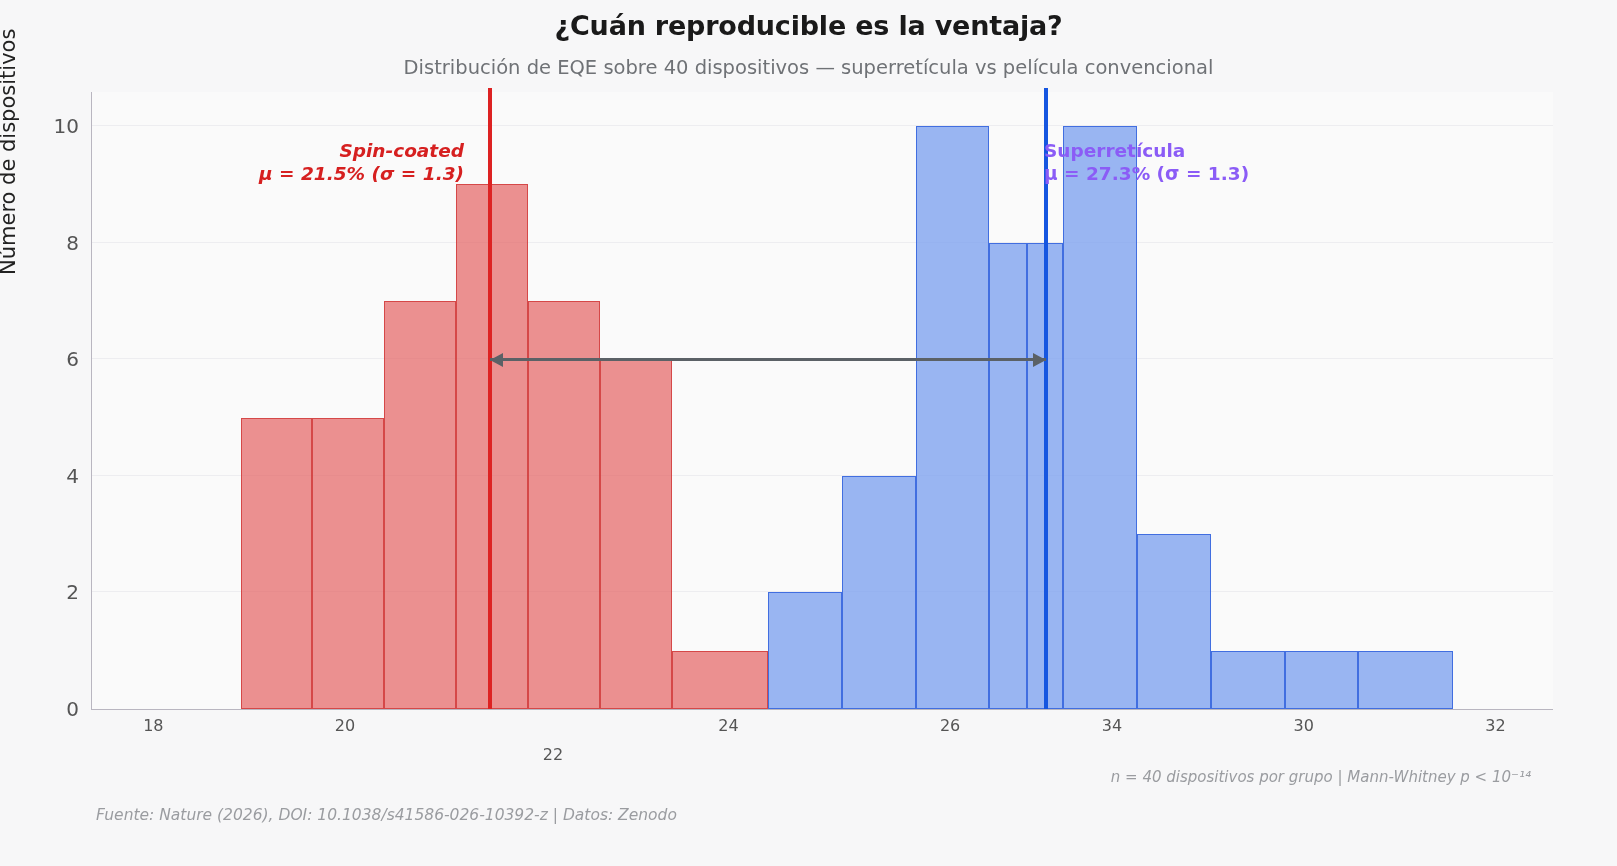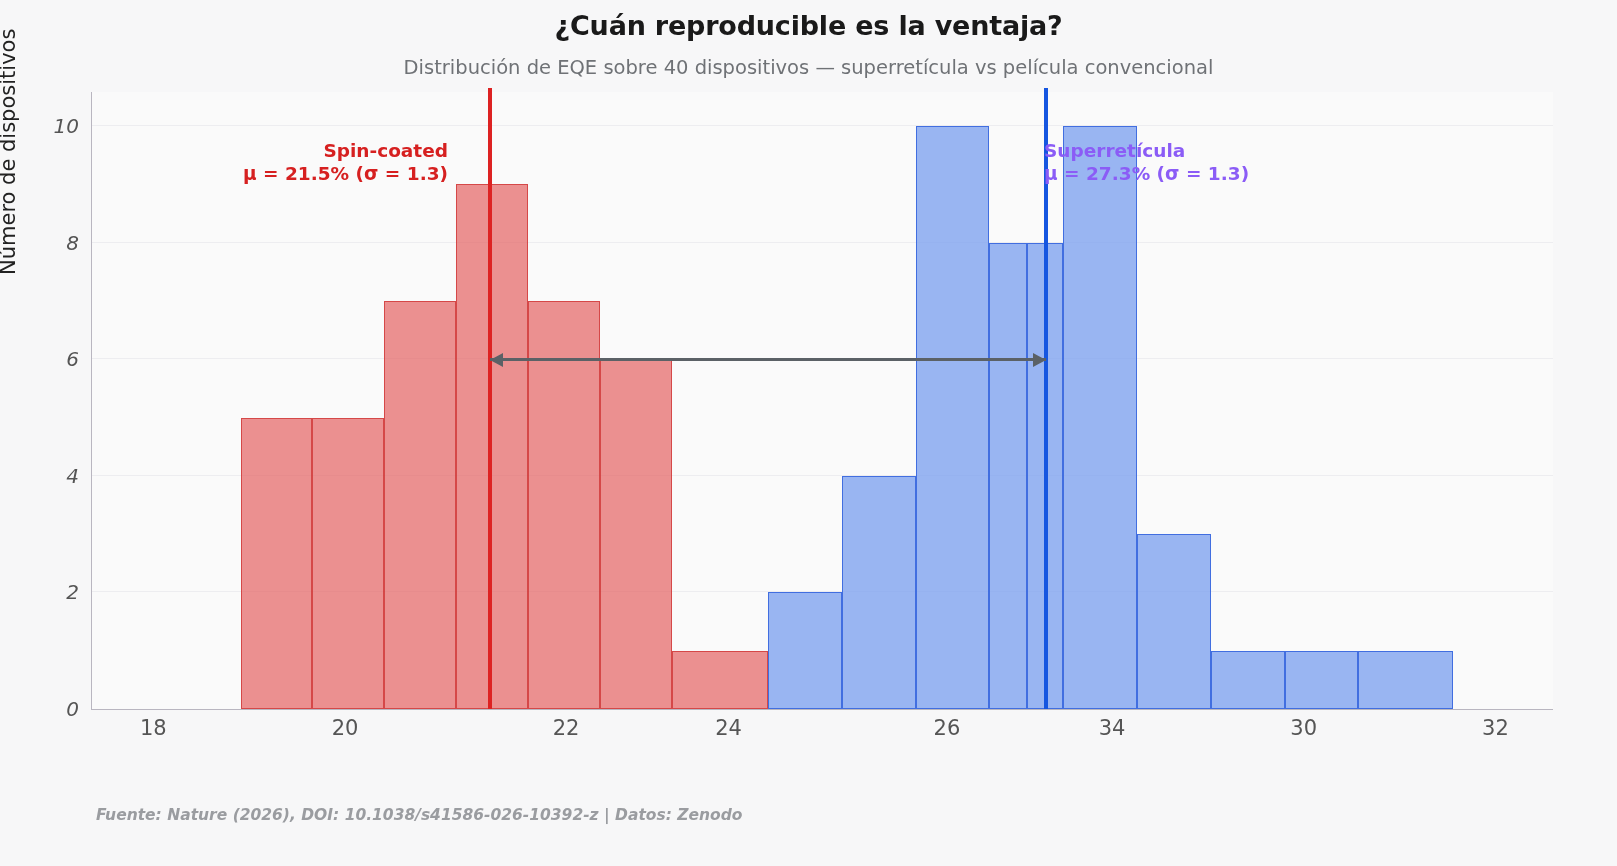--- a/index.html
+++ b/index.html
@@ -38,25 +38,25 @@
   .meanline.red{background:#dd2222;}
   .meanline.blue{background:#1656e0;}
 
   .ylabel{
     position:absolute;left:-4px;top:275px;
     transform:rotate(-90deg);transform-origin:left top;
     font-size:21px;color:#222;white-space:nowrap;
   }
   .ytick{
     position:absolute;right:1560px;width:60px;text-align:right;
-    font-size:20px;color:#555;font-style:italic;
+    font-size:20px;color:#555;
   }
   .xtick{
     position:absolute;top:716px;width:80px;text-align:center;
-    font-size:21px;color:#555;
+    font-size:16px;color:#555;
   }
   .xlabel{
     position:absolute;top:752px;left:0;width:1617px;text-align:center;
     font-size:21px;color:#222;
   }
 
   .ann{position:absolute;font-weight:bold;line-height:1.22;white-space:pre-line;}
   .ann.red{color:#d62020;font-size:18.5px;text-align:right;}
   .ann.blue{color:#8b5cf6;font-size:18.5px;text-align:left;}
   .ann.delta{color:#555a5f;font-size:18.5px;text-align:center;width:260px;}
@@ -68,21 +68,21 @@
   }
   .arrow-head.left{border-right:13px solid #5b6166;}
   .arrow-head.right{border-left:13px solid #5b6166;}
 
   .statnote{
     position:absolute;right:22px;top:676px;
     font-size:15px;font-style:italic;color:#9a9ca0;white-space:nowrap;
   }
   .source{
     position:absolute;left:96px;top:806px;
-    font-size:15.5px;font-style:italic;color:#9a9ca0;white-space:nowrap;font-weight:bold;
+    font-size:15.5px;font-style:italic;color:#9a9ca0;white-space:nowrap;
   }
 </style>
 </head>
 <body>
 
 <div id="figure">
 
   <div class="title">¿Cuán reproducible es la ventaja?</div>
   <div class="subtitle">Distribución de EQE sobre 40 dispositivos — superretícula vs película convencional</div>
 
@@ -114,42 +114,43 @@
         <div class="bar blue" style="left: 1266.43px; width: 94.9102px; height: 58.3019px;"></div>
       </div>
 
     <div class="meanline red" id="mean-red" style="left: 395.856px; bottom: 0px; height: 621px;"></div>
     <div class="meanline blue" id="mean-blue" style="left: 951.895px; bottom: 0px; height: 621px;"></div>
 
     <div class="arrow-line" id="arrow-line" style="left: 397.856px; width: 556.039px; bottom: 348.511px;"></div>
     <div class="arrow-head left" id="arrow-left" style="left: 397.856px; bottom: 342.311px;"></div>
     <div class="arrow-head right" id="arrow-right" style="left: 940.895px; bottom: 342.311px;"></div>
 
+    <div class="statnote">n = 40 dispositivos por grupo | Mann-Whitney p &lt; 10⁻¹⁴</div>
   </div>
 
   <div id="yticks">
       <div class="ytick" style="top: 697px; right: 1538px;">0</div>
       <div class="ytick" style="top: 580.396px; right: 1538px;">2</div>
       <div class="ytick" style="top: 463.792px; right: 1538px;">4</div>
       <div class="ytick" style="top: 347.189px; right: 1538px;">6</div>
       <div class="ytick" style="top: 230.585px; right: 1538px;">8</div>
       <div class="ytick" style="top: 113.981px; right: 1538px;">10</div>
     </div>
   <div id="xticks">
       <div class="xtick" style="left: 113.315px;">18</div>
       <div class="xtick" style="left: 305.052px;">20</div>
-      <div class="xtick" style="left: 526px;">22</div>
+      <div class="xtick" style="left: 513px; margin-top: 29px;">22</div>
       <div class="xtick" style="left: 688.528px;">24</div>
       <div class="xtick" style="left: 880.266px; text-align: right;">26</div>
       <div class="xtick" style="left: 1072px;">34</div>
       <div class="xtick" style="left: 1263.74px;">30</div>
       <div class="xtick" style="left: 1455.48px;">32</div>
     </div>
 
   <div class="ylabel">Número de dispositivos</div>
 
-  <div class="ann red" id="ann-red" style="left:148px;top:140px;width:300px;">Spin-coated
+  <div class="ann red" id="ann-red" style="left:164px;top:140px;width:300px;font-style:italic;">Spin-coated
 μ = 21.5% (σ = 1.3)</div>
   <div class="ann blue" id="ann-blue" style="left:1044px;top:140px;width:320px;">Superretícula
 μ = 27.3% (σ = 1.3)</div>
 
   <div class="source">Fuente: Nature (2026), DOI: 10.1038/s41586-026-10392-z | Datos: Zenodo</div>
 </div>
 
 </body></html>

